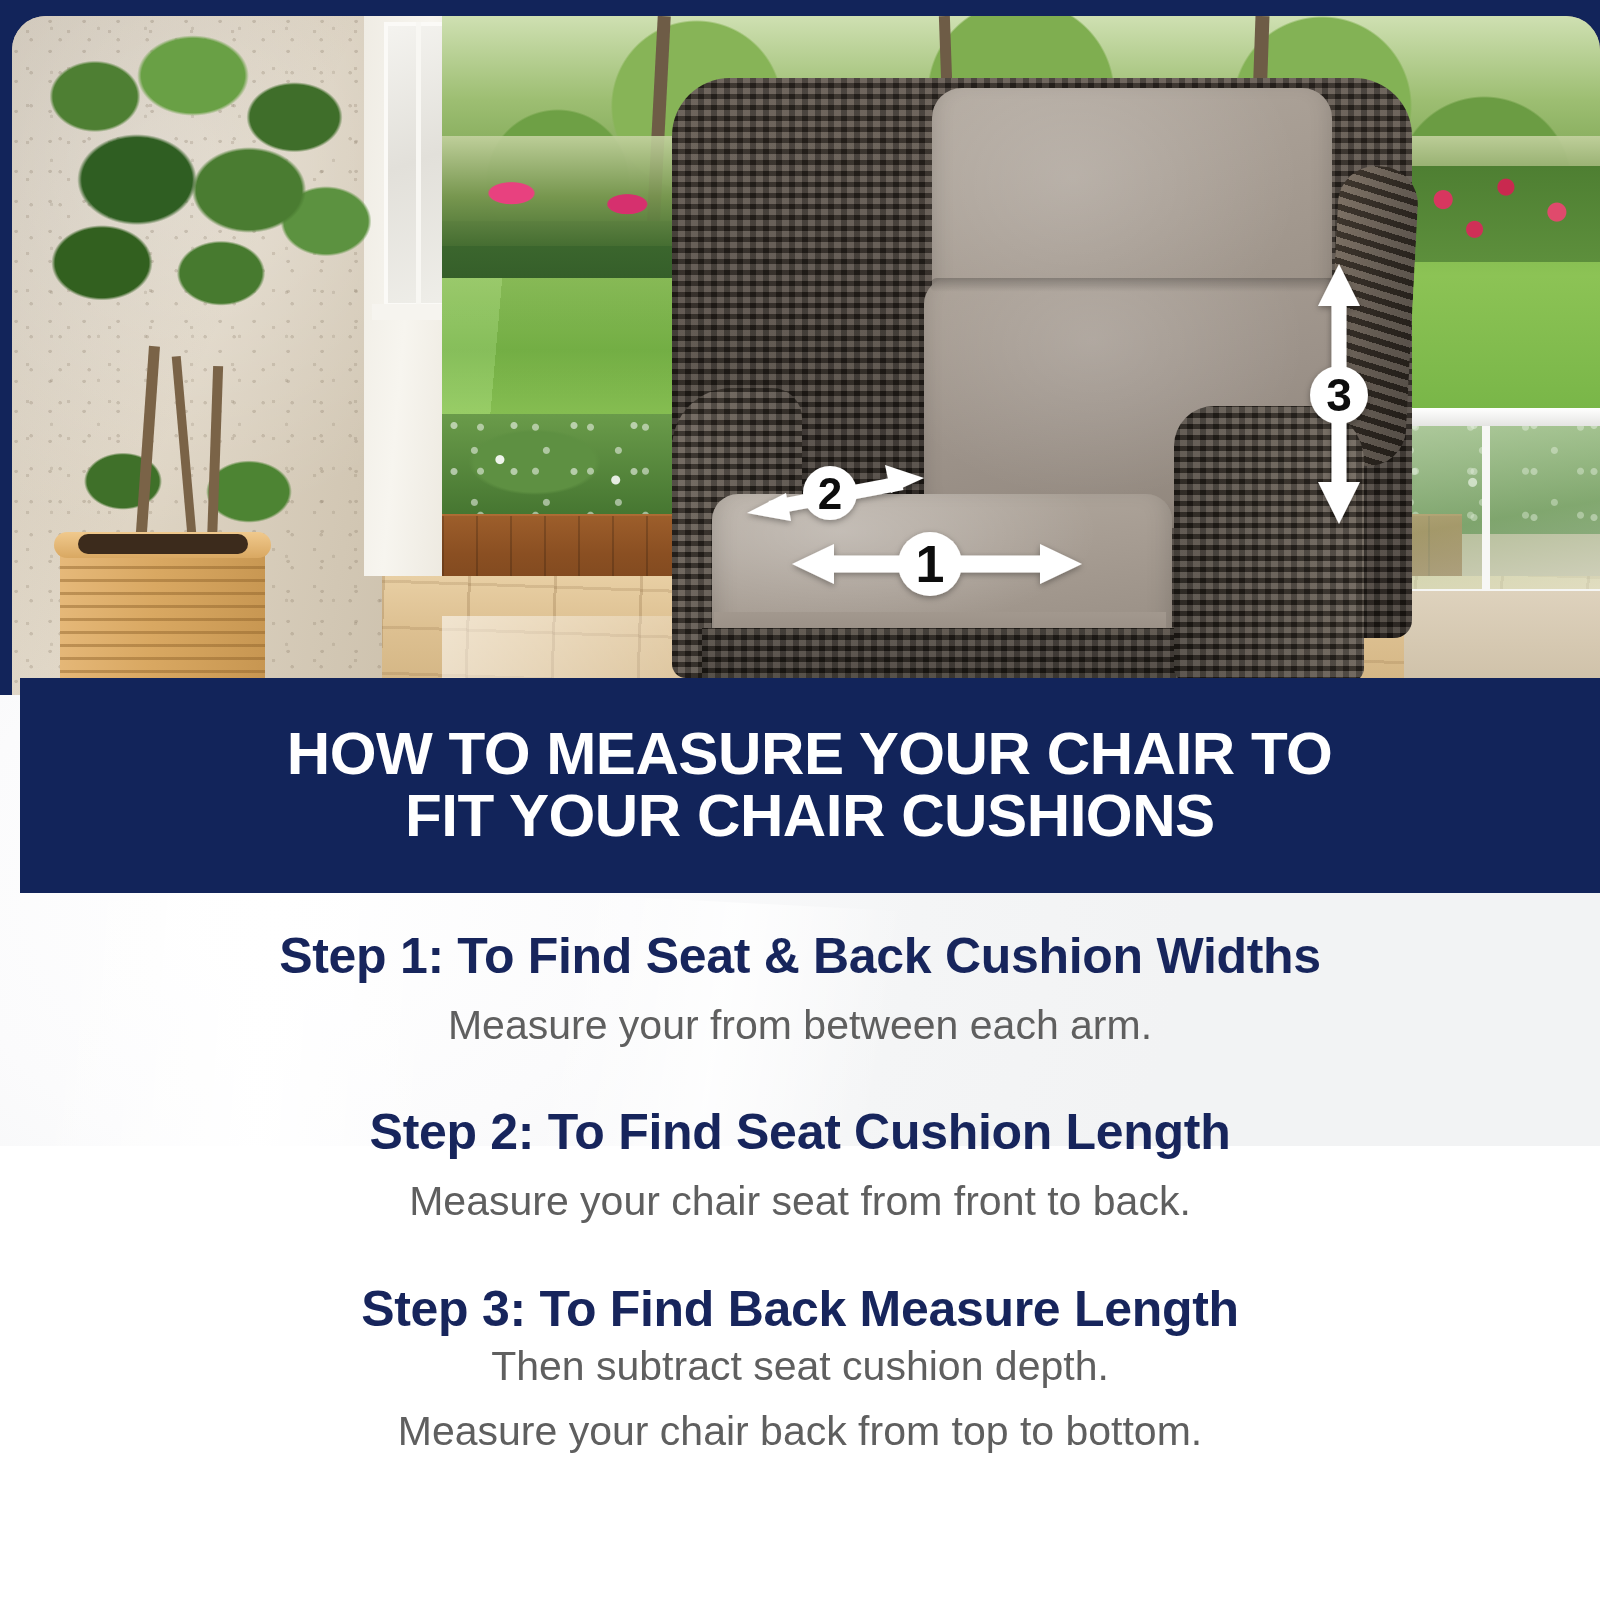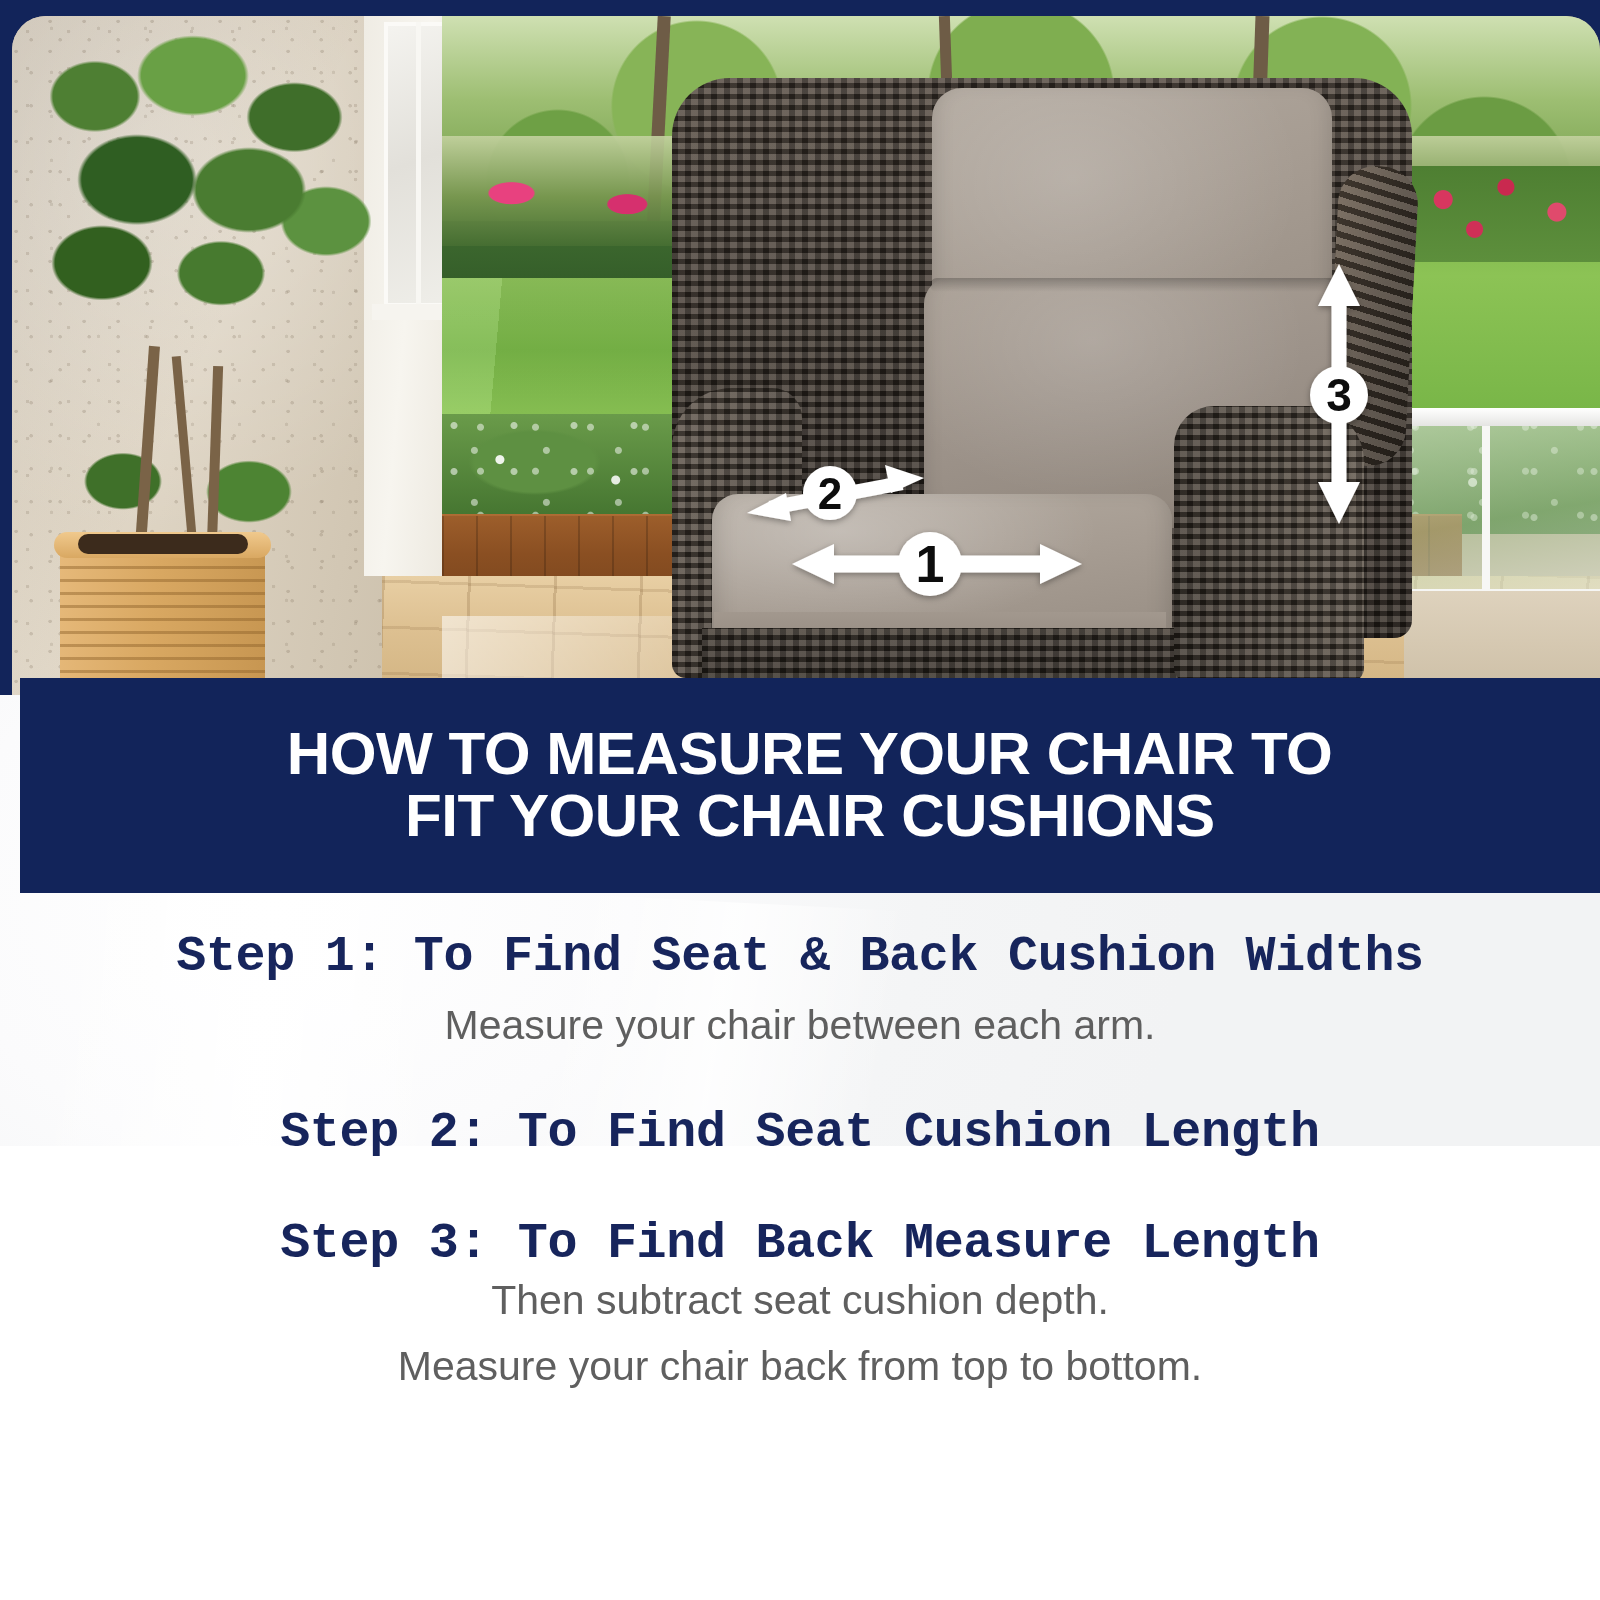--- a/index.html
+++ b/index.html
@@ -359,21 +359,20 @@
   }
   .step{ width:100%; text-align:center; }
   .step + .step{ margin-top:50px;text-align:center; }
   .step-title{
     color:#17255c;
     font-weight:bold;
     font-size:50px;
     line-height:1.22;
     letter-spacing:-0.3px;
     white-space:nowrap;
-    font-family:Liberation Mono, monospace;
   }
   .step-desc{
     color:#5f5f5f;
     font-size:41px;
     line-height:1.30;
     margin-top:12px;
     font-weight:400;
   }
 </style>
 </head>
@@ -476,25 +475,26 @@
 
   <div id="banner">
     <div class="line">HOW TO MEASURE YOUR CHAIR TO</div>
     <div class="line">FIT YOUR CHAIR CUSHIONS</div>
   </div>
 
   <div id="steps">
 
     <div class="step">
       <div class="step-title">Step 1: To Find Seat &amp; Back Cushion Widths</div>
-      <div class="step-desc">Measure your chair between each arm.</div>
+      <div class="step-desc">Measure your from between each arm.</div>
     </div>
 
     <div class="step">
       <div class="step-title">Step 2: To Find Seat Cushion Length</div>
+      <div class="step-desc">Measure your chair seat from front to back.</div>
     </div>
 
     <div class="step">
       <div class="step-title">Step 3: To Find Back Measure Length</div>
       <div class="step-desc" style="margin-top:0">Then subtract seat cushion depth.</div>
       <div class="step-desc">Measure your chair back from top to bottom.</div>
     </div>
 
   </div>
 

